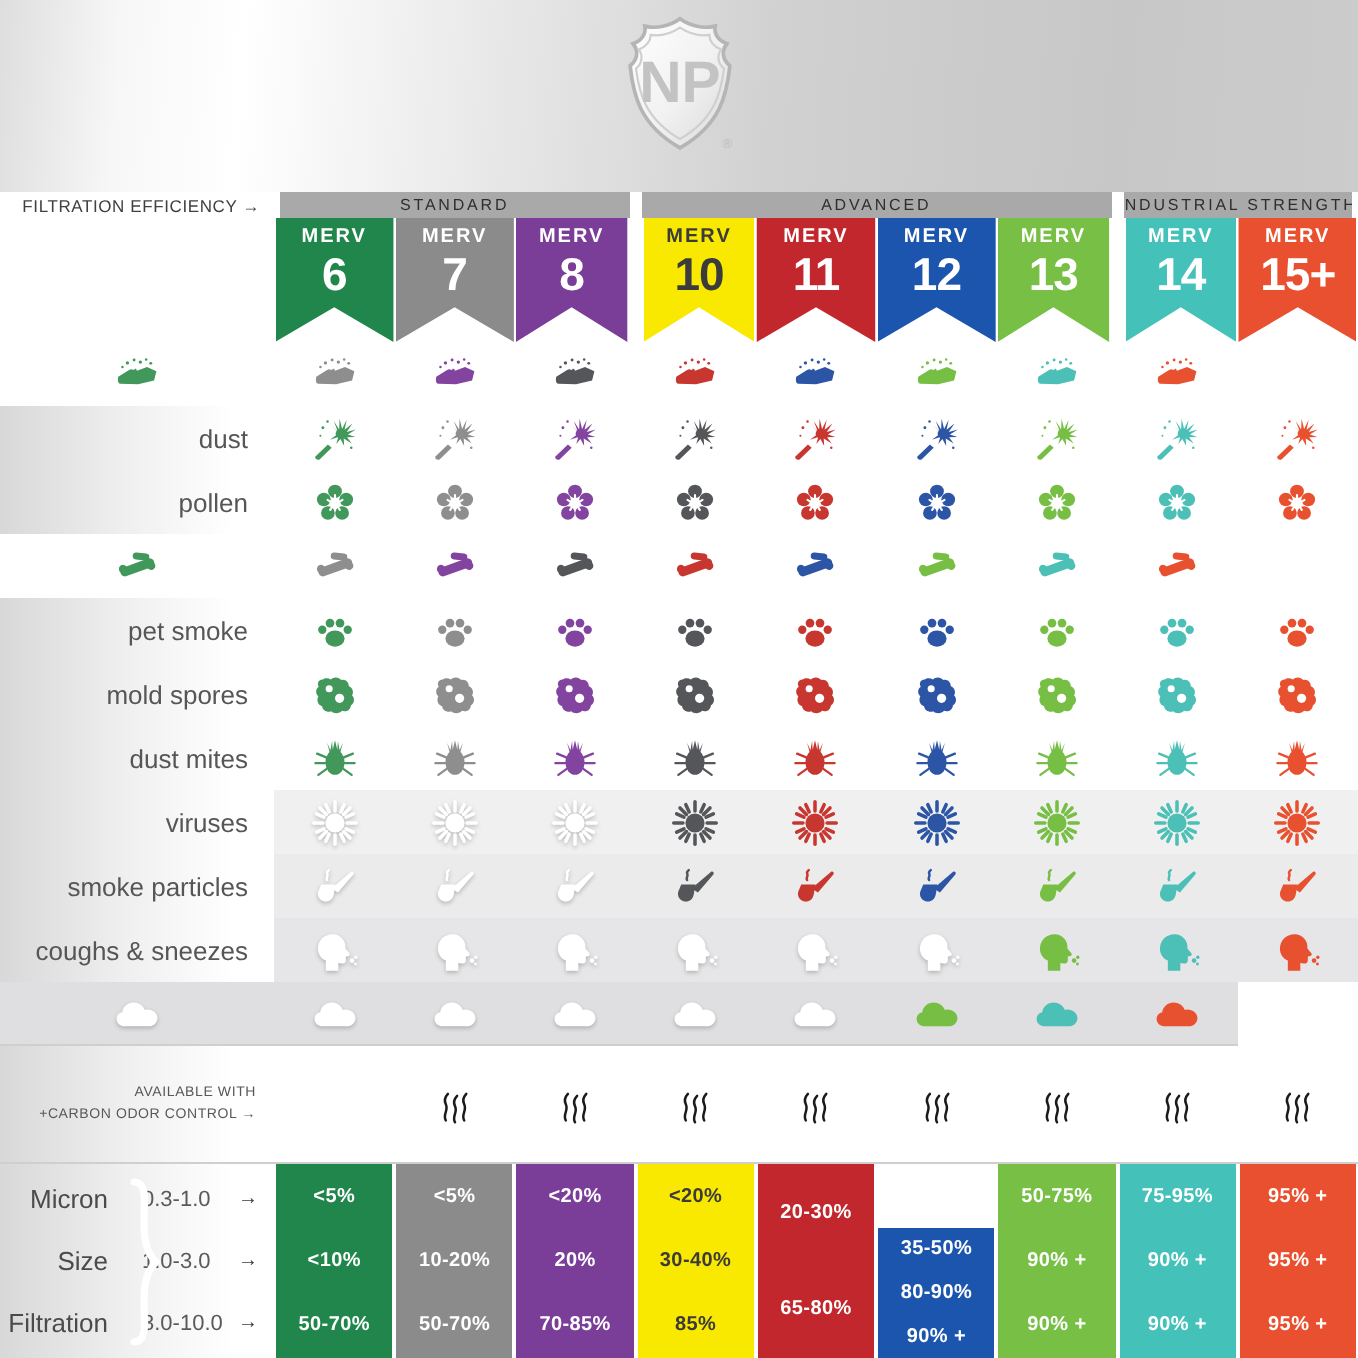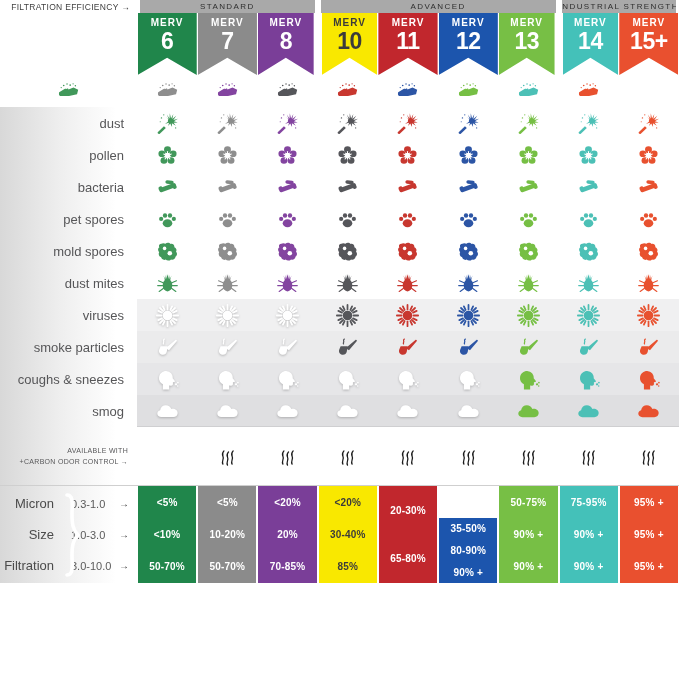--- a/index.html
+++ b/index.html
@@ -188,20 +188,37 @@
         <path d="M7.2 20 C5.4 17 8.8 14.8 7.2 11.6 C6.2 9.6 7 7.6 8.3 6.2"></path>
         <path d="M12 21 C10.2 18 13.6 15.8 12 12.6 C11 10.6 11.8 8.6 13.1 7.2"></path>
         <path d="M16.8 20 C15 17 18.4 14.8 16.8 11.6 C15.8 9.6 16.6 7.6 17.9 6.2"></path>
       </g>
     </g>
   </defs>
 </svg>
 
 <div class="page">
 
+  <div class="banner">
+    <div class="logo-wrap">
+      <svg width="74" height="88" viewBox="0 0 100 120">
+        <defs>
+          <linearGradient id="gshield" x1="0" y1="0" x2="1" y2="1">
+            <stop offset="0" stop-color="#ffffff"></stop>
+              <stop offset=".55" stop-color="#f1f1f1"></stop>
+              <stop offset="1" stop-color="#d9d9d9"></stop>
+          </linearGradient>
+        </defs>
+        <path d="M50 6 C57 11 66 13 74 11 C73 16 76 21 82 23 C78 28 79 34 84 38 C82 57 78 78 50 94 C22 78 18 57 16 38 C21 34 22 28 18 23 C24 21 27 16 26 11 C34 13 43 11 50 6 Z" fill="url(#gshield)" stroke="#b5b5b5" stroke-width="2.5"></path>
+        <path d="M50 12 C56 16 63 18 70 17 C70 21 73 25 78 27 C75 31 76 37 80 40 C78 56 74 74 50 88 C26 74 22 56 20 40 C24 37 25 31 22 27 C27 25 30 21 30 17 C37 18 44 16 50 12 Z" fill="none" stroke="#cfcfcf" stroke-width="1.5"></path>
+        <text x="50" y="63" text-anchor="middle" font-family="Liberation Sans, sans-serif" font-size="40" font-weight="bold" fill="#c3c3c3">NP</text>
+        <text x="79" y="94" font-size="9" fill="#bdbdbd">®</text>
+      </svg>
+    </div>
+  </div>
 
   <div class="band-row">
     <div class="fe-label">FILTRATION EFFICIENCY →</div>
   <div class="group-band" style="grid-column: 2 / span 3;">
         <span>STANDARD</span>
       </div>
       <div class="group-band" style="grid-column: 5 / span 4;">
         <span>ADVANCED</span>
       </div>
       <div class="group-band" style="grid-column: 9 / span 2;">
@@ -387,21 +404,20 @@
             <use href="#ic-pollen"></use>
           </svg>
         </div>
         <div class="cell" style="color: rgb(232, 81, 47);">
           <svg class="icon" viewBox="0 0 24 24">
             <use href="#ic-pollen"></use>
           </svg>
         </div>
       </div>
       <div class="row">
-        <div class="row-label gutter">bacteria</div>
         <div class="cell" style="color: rgb(65, 152, 90);">
           <svg class="icon" viewBox="0 0 24 24">
             <use href="#ic-bacteria"></use>
           </svg>
         </div>
         <div class="cell" style="color: rgb(142, 142, 142);">
           <svg class="icon" viewBox="0 0 24 24">
             <use href="#ic-bacteria"></use>
           </svg>
         </div>
@@ -435,21 +451,21 @@
             <use href="#ic-bacteria"></use>
           </svg>
         </div>
         <div class="cell" style="color: rgb(232, 81, 47);">
           <svg class="icon" viewBox="0 0 24 24">
             <use href="#ic-bacteria"></use>
           </svg>
         </div>
       </div>
       <div class="row">
-        <div class="row-label gutter">pet spores</div>
+        <div class="row-label gutter">pet smoke</div>
         <div class="cell" style="color: rgb(65, 152, 90);">
           <svg class="icon" viewBox="0 0 24 24">
             <use href="#ic-dander"></use>
           </svg>
         </div>
         <div class="cell" style="color: rgb(142, 142, 142);">
           <svg class="icon" viewBox="0 0 24 24">
             <use href="#ic-dander"></use>
           </svg>
         </div>
@@ -723,21 +739,20 @@
             <use href="#ic-cough"></use>
           </svg>
         </div>
         <div class="cell shaded" style="color: rgb(232, 81, 47);">
           <svg class="icon" viewBox="0 0 24 24">
             <use href="#ic-cough"></use>
           </svg>
         </div>
       </div>
       <div class="row">
-        <div class="row-label gutter">smog</div>
         <div class="cell shaded white-ic">
           <svg class="icon" viewBox="0 0 24 24">
             <use href="#ic-smog"></use>
           </svg>
         </div>
         <div class="cell shaded white-ic">
           <svg class="icon" viewBox="0 0 24 24">
             <use href="#ic-smog"></use>
           </svg>
         </div>

